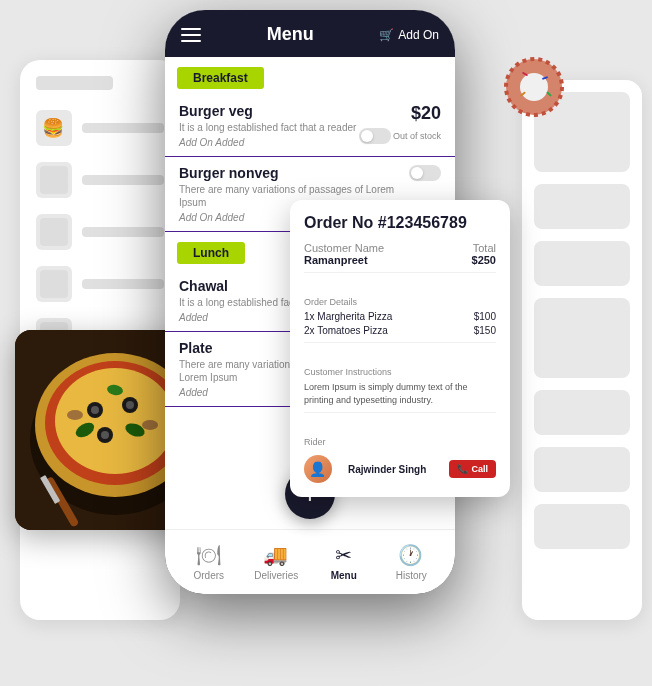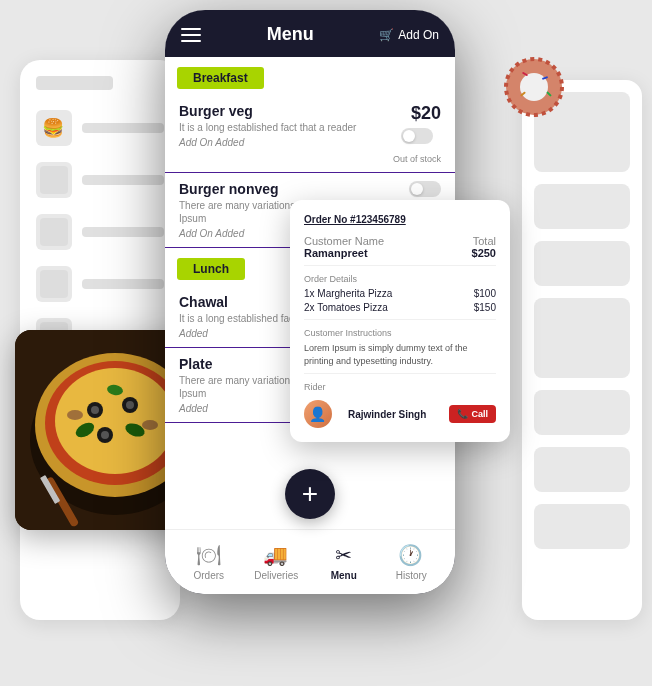--- a/index.html
+++ b/index.html
@@ -243,23 +243,23 @@
     }
 
     .menu-item-price {
       font-size: 18px;
       font-weight: 700;
       color: #1a1a2e;
     }
 
     .toggle-container {
       display: flex;
-      flex-direction: column;
-      align-items: center;
-      gap: 10px;
+      flex-direction: row;
+      align-items: center;
+      gap: 2px;
     }
 
     .toggle {
       width: 32px;
       height: 16px;
       background: #e0e0e0;
       border-radius: 8px;
       position: relative;
     }
 
@@ -357,25 +357,24 @@
       top: 200px;
       width: 220px;
       background: white;
       border-radius: 12px;
       padding: 14px;
       box-shadow: 0 8px 30px rgba(0,0,0,0.25);
       z-index: 15;
     }
 
     .order-number {
-      font-size: 10px;
+      font-size: 16px;
       font-weight: 700;
       color: #1a1a2e;
       margin-bottom: 10px;
-      text-decoration: underline;
     }
 
     .order-row {
       display: flex;
       justify-content: space-between;
       align-items: flex-start;
       margin-bottom: 6px;
     }
 
     .order-label {
@@ -386,21 +385,21 @@
     .order-value {
       font-size: 11px;
       font-weight: 600;
       color: #1a1a2e;
     }
 
     .order-section-title {
       font-size: 9px;
       color: #888;
       margin-bottom: 4px;
-      margin-top: 8px;
+      margin-top: 24px;
     }
 
     .order-detail-row {
       display: flex;
       justify-content: space-between;
       font-size: 10px;
       color: #1a1a2e;
       margin-bottom: 3px;
       gap: 8px;
     }

